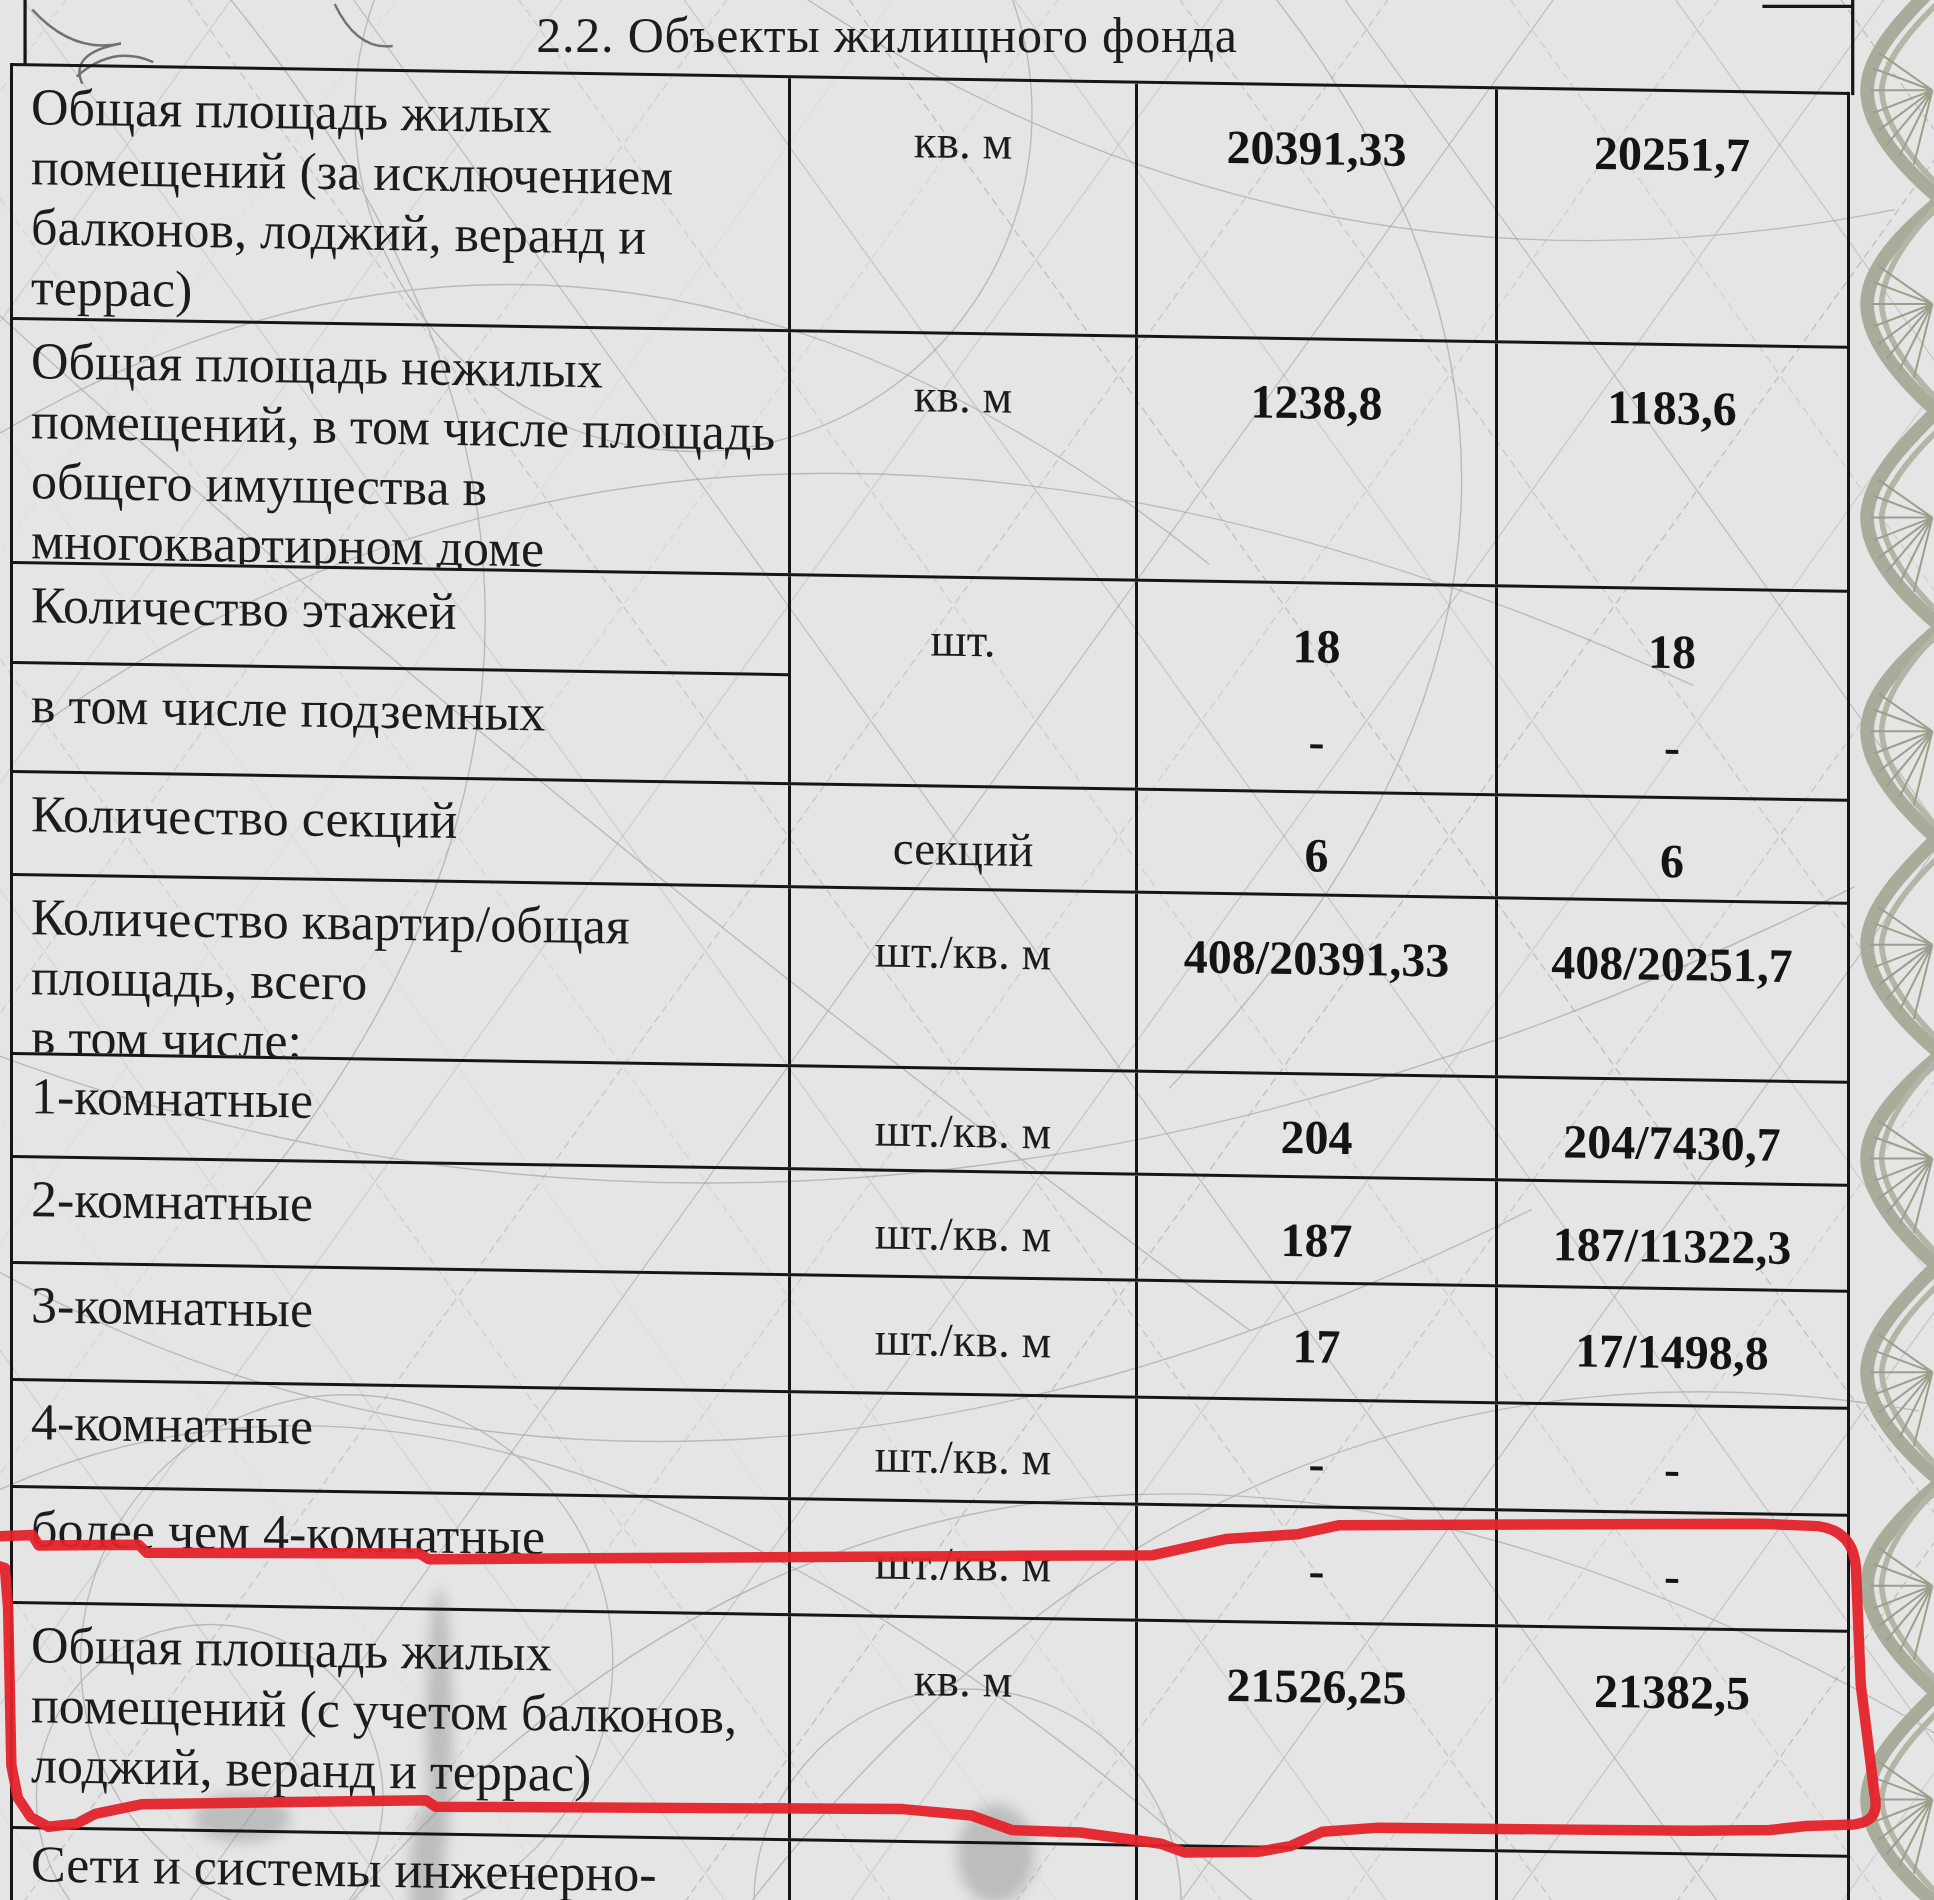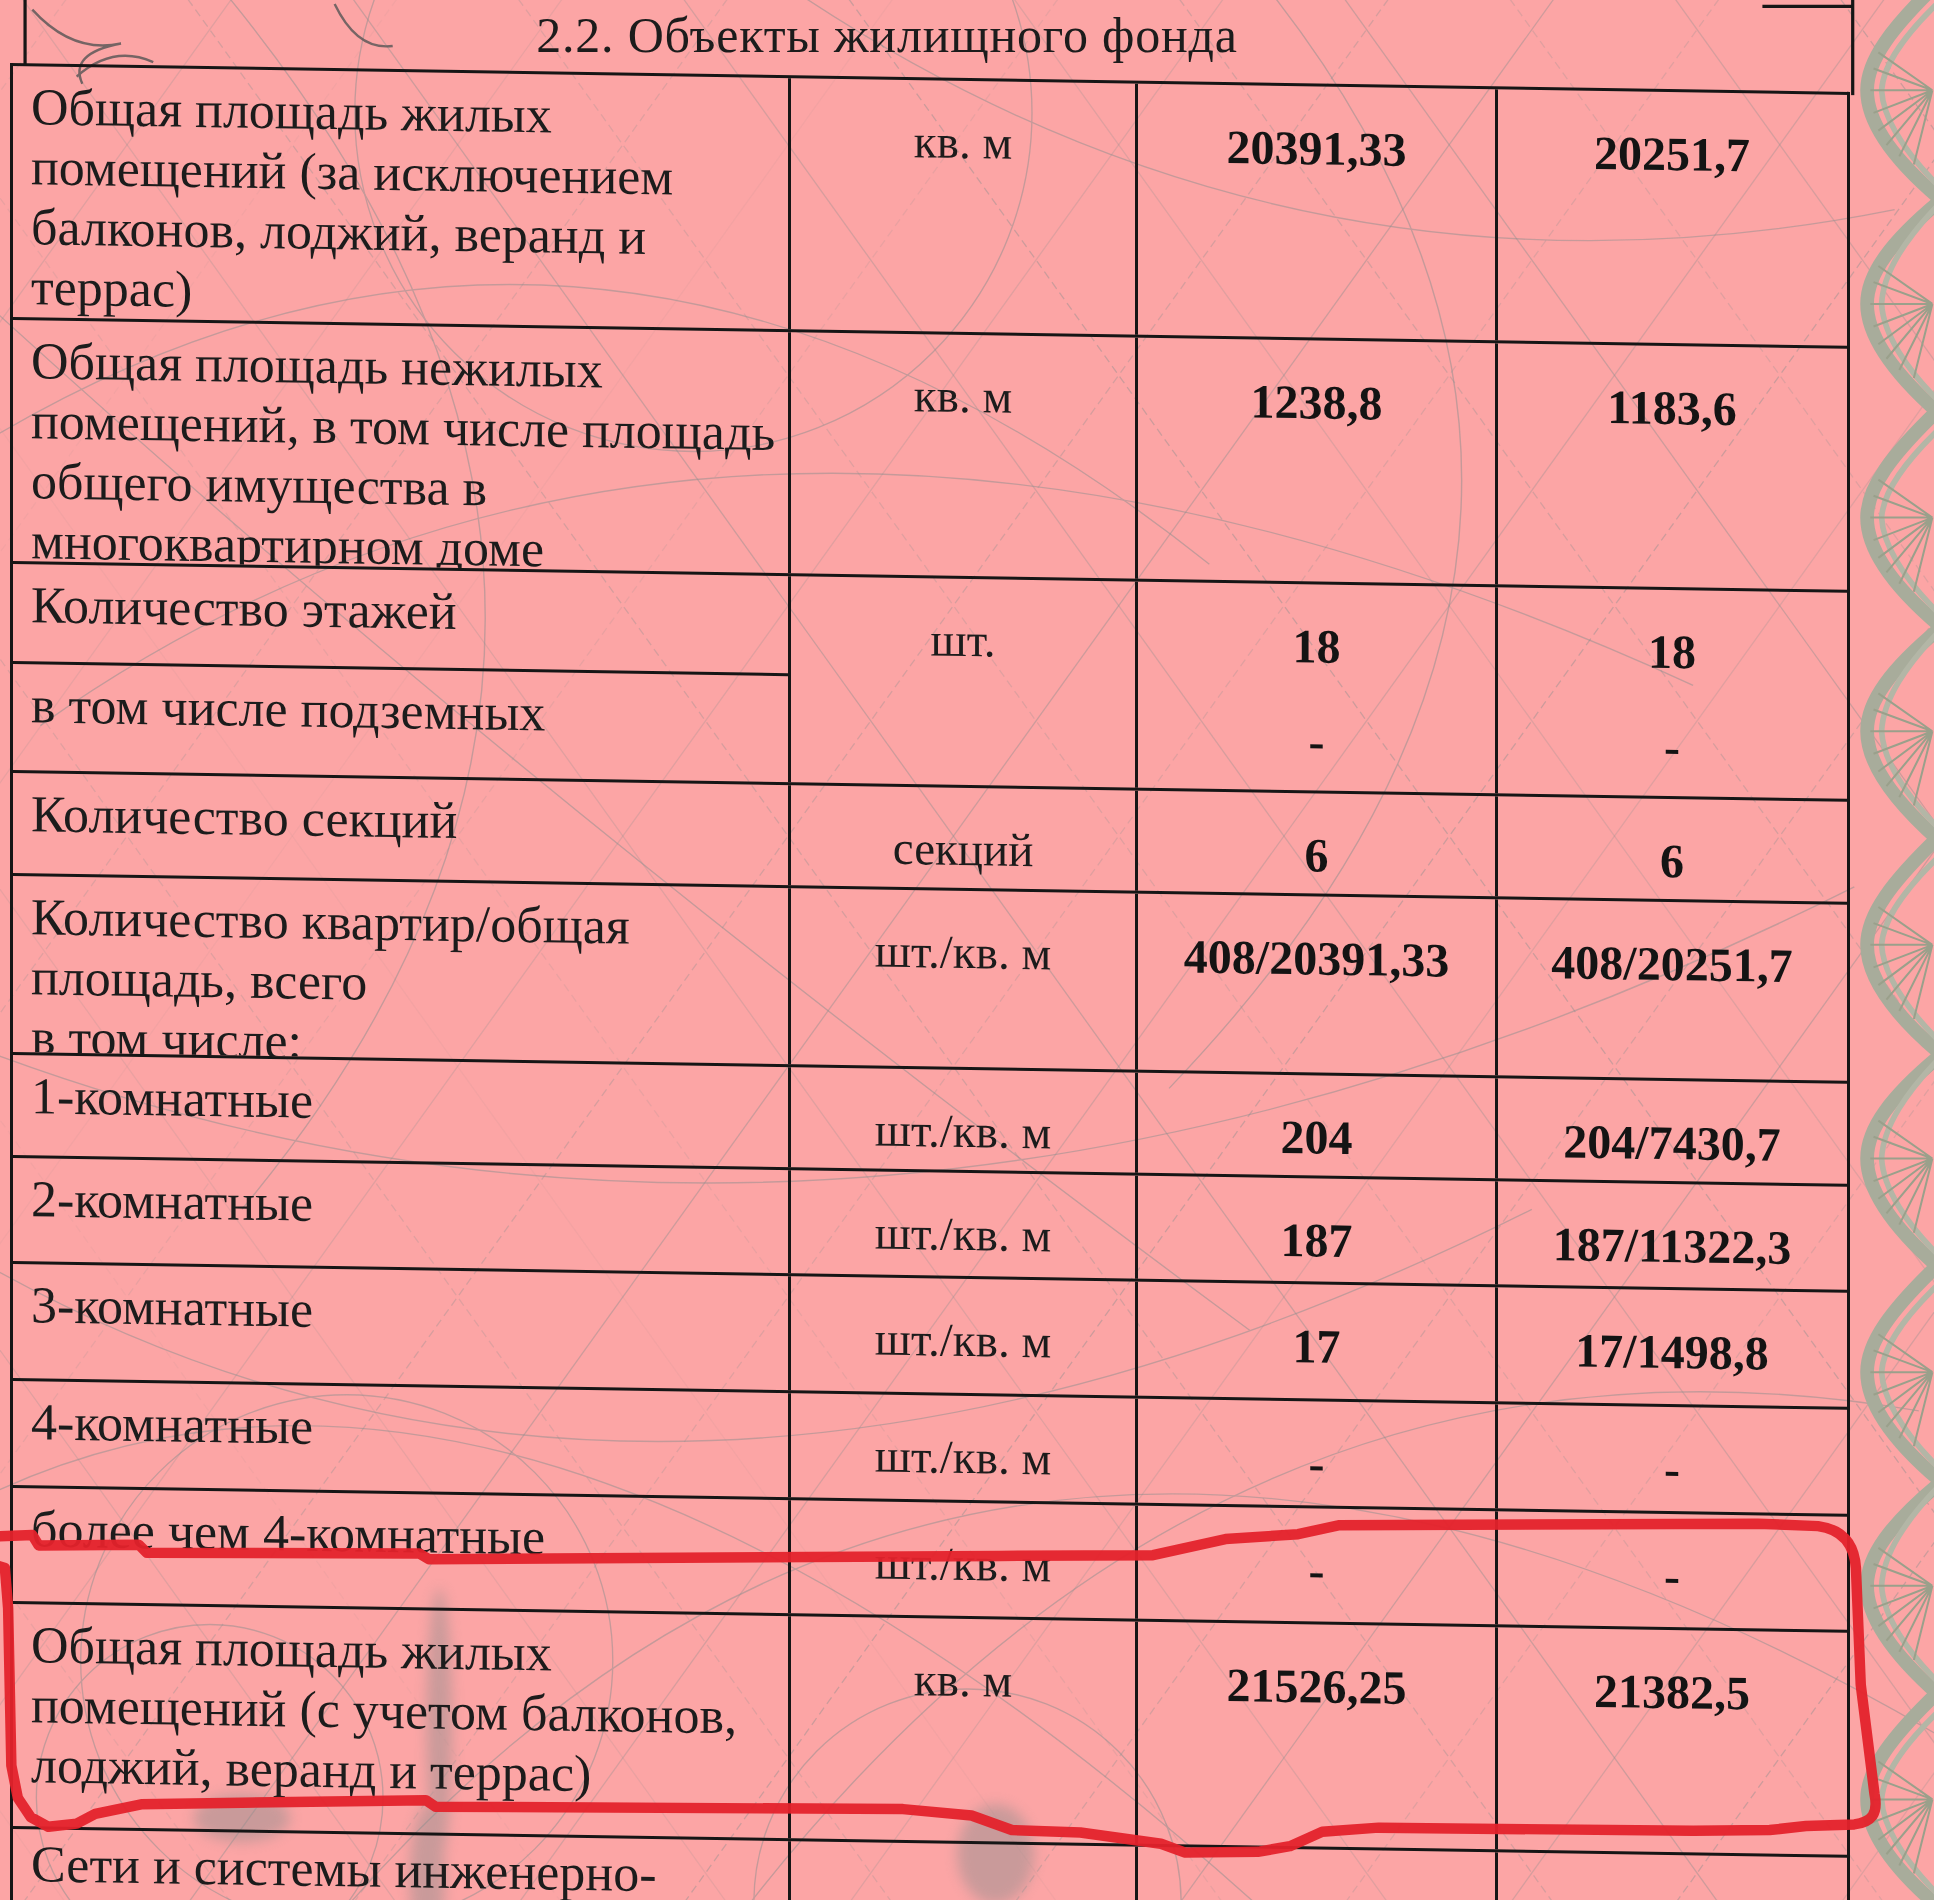--- a/index.html
+++ b/index.html
@@ -1,18 +1,18 @@
 <!DOCTYPE html>
 <html style="font-size:13px"><head>
 <meta charset="utf-8">
 <style>
   html,body{margin:0;padding:0;}
   #page{
     position:relative; width:1935px; height:1901px;
-    background:#fca5a5; overflow:hidden;
+    background:#e5e5e5; overflow:hidden;
     font-family:"Liberation Serif","DejaVu Serif",serif;
     color:#1c1c1c;
   }
   #bg, #redsvg, #borderstrip{position:absolute; top:0; left:0; pointer-events:none;}
   #borderstrip{left:1854px;}
   #page-title{
     position:absolute; top:6.4px; left:347px; width:1080px;
     text-align:center; font-size:50px; letter-spacing:0.8px; z-index:3;
   }
   #tbl{

